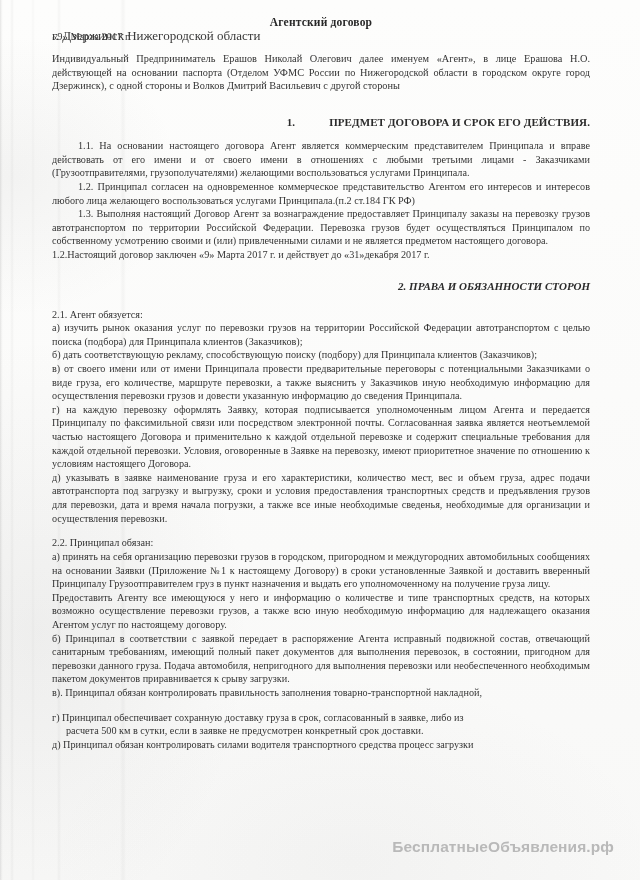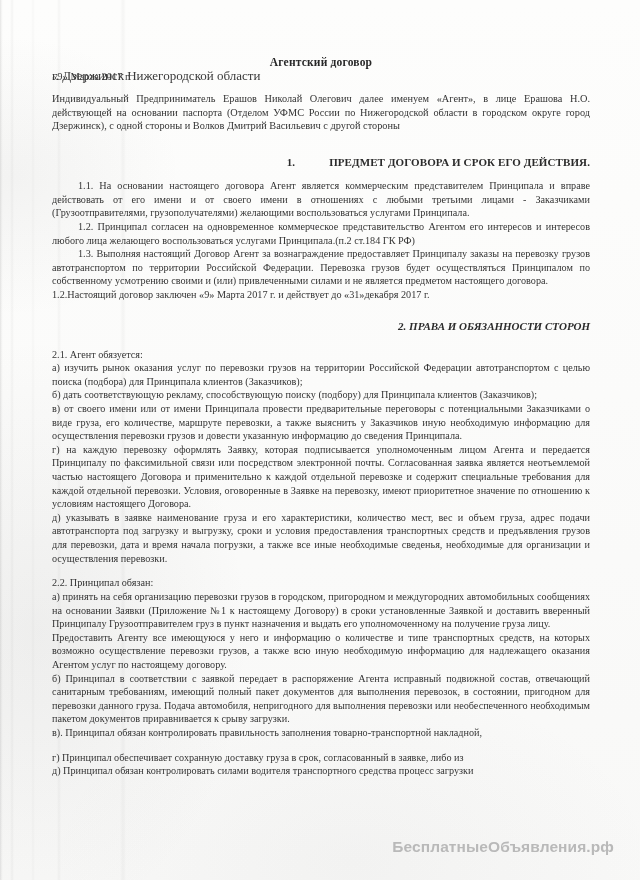--- a/index.html
+++ b/index.html
@@ -54,21 +54,21 @@
   }
 
   
 
   .doc-title {
     text-align: center;
     font-weight: bold;
     font-size: 11.5px;
     letter-spacing: .2px;
     margin: 0;
-    padding-top: 56px;
+    padding-top: 16px;
     color: #282828;
   }
 
   .place-line {
     font-size: 13px;
     color: #3a3a3a;
     font-family: Liberation Serif, serif;
   }
 
   .date-line {
@@ -196,20 +196,21 @@
       <p class="para">д) указывать в заявке наименование груза и его характеристики, количество мест, вес  и объем груза,  адрес подачи автотранспорта под загрузку и выгрузку,  сроки и условия предоставления транспортных средств и предъявления грузов для перевозки, дата и время начала погрузки, а также все  иные необходимые сведенья, необходимые для организации и осуществления перевозки.</p>
     </div>
 
     <div class="list-2">
       <p class="para lead gap-md">2.2. Принципал обязан:</p>
       <p class="para">а) принять на себя  организацию перевозки грузов в городском, пригородном и междугородних автомобильных сообщениях на основании  Заявки (Приложение №1 к настоящему Договору) в сроки установленные Заявкой и доставить   вверенный      Принципалу   Грузоотправителем   груз   в   пункт   назначения   и   выдать   его уполномоченному на получение груза лицу.</p>
       <p class="para">Предоставить Агенту все имеющуюся у него и информацию о количестве и типе транспортных средств, на которых  возможно  осуществление  перевозки  грузов,  а  также  всю  иную  необходимую  информацию  для надлежащего оказания Агентом услуг по настоящему договору.</p>
       <p class="para">б) Принципал в соответствии с заявкой  передает в распоряжение Агента исправный подвижной состав, отвечающий санитарным требованиям, имеющий полный пакет документов для выполнения перевозок, в состоянии, пригодном для перевозки данного груза. Подача автомобиля, непригодного для выполнения перевозки или необеспеченного необходимым пакетом документов приравнивается к срыву загрузки.</p>
       <p class="para">в). Принципал обязан контролировать правильность заполнения товарно-транспортной накладной,</p>
       <p class="para gap-md">г) Принципал обеспечивает сохранную доставку груза в срок, согласованный в заявке, либо из</p>
+      <p class="para sub">расчета 500 км в сутки, если в заявке не предусмотрен конкретный срок доставки.</p>
       <p class="para">д) Принципал обязан контролировать силами водителя транспортного средства процесс загрузки</p>
     </div>
 
   </div>
 
   <div class="watermark">БесплатныеОбъявления.рф</div>
 
 </div>
 
 </body></html>

